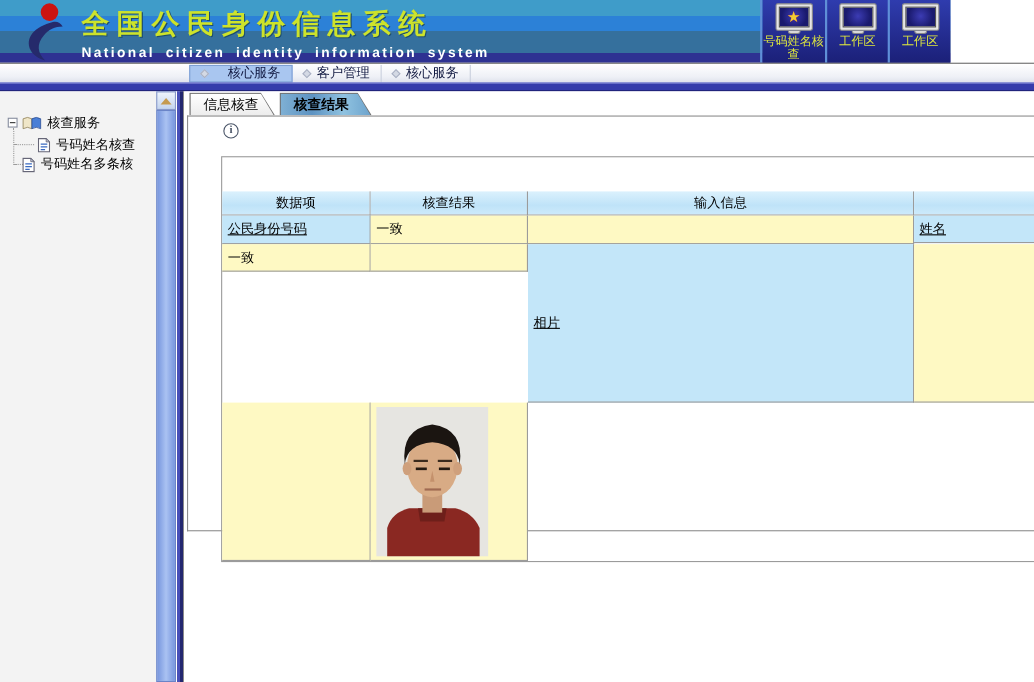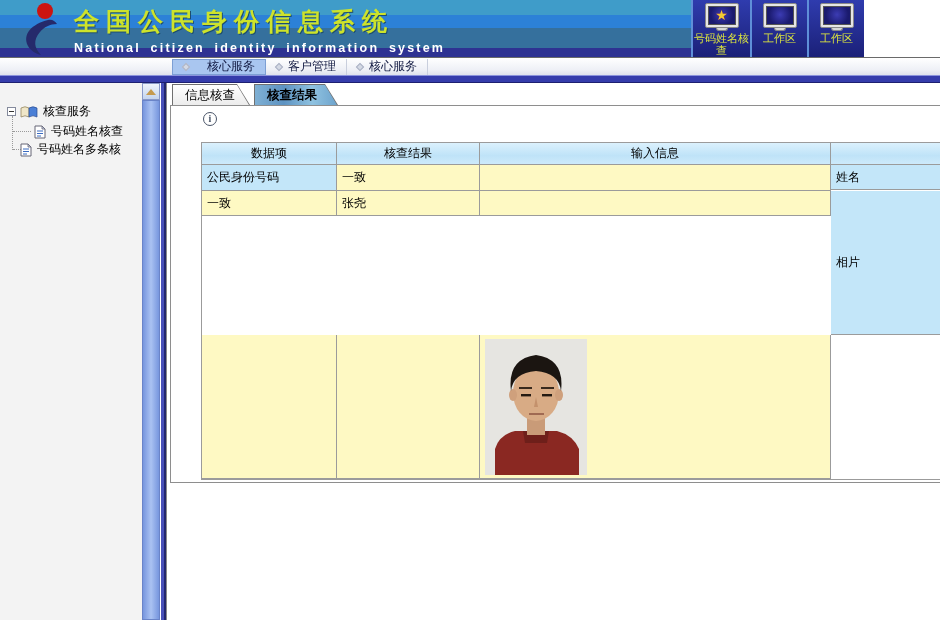--- a/index.html
+++ b/index.html
@@ -70,22 +70,22 @@
     clip-path:polygon(0 0, calc(100% - 12px) 0, 100% 100%, 0 100%);
     display:flex; align-items:center; padding:0 20px 0 12px; font-size:12.5px; white-space:nowrap; }
   .tab.inactive .tab-inner { background:linear-gradient(180deg,#ffffff,#ececec); color:#000; }
   .tab.active .tab-inner { background:linear-gradient(90deg,#7fb0d4 0%,#5d93c2 35%,#8fc2e0 70%,#6da3cc 100%); color:#000; font-weight:bold; }
 
   .info-icon { position:absolute; left:35px; top:29px; width:14px; height:14px; border:1px solid #4a5568; border-radius:50%; color:#4a5568; font-family:"Liberation Serif", serif; font-size:10px; font-weight:bold; text-align:center; line-height:12px; }
 
   
   .result-table { position:absolute; left:33px; top:59px; width:760px; border:1px solid #9b9b9b; display:grid; grid-template-columns:135px 143px 351px 128px; }
   .cell { border-right:1px solid #9b9b9b; border-bottom:1px solid #9b9b9b; font-size:12px; display:flex; align-items:center; overflow:hidden; }
-  .cell.head { height:22px; justify-content:center; background:linear-gradient(180deg,#dbf1fd 0%,#bfe3f8 60%,#cdeafb 100%); }
-  .cell.item { background:#c3e6f9; padding-left:5px; }
+  .cell.head { height:22px; justify-content:center; background:linear-gradient(180deg,#dbf1fd 0%,#bfe3f8 60%,#cdeafb 100%);margin-top:31px; }
+  .cell.item { background:#c3e6f9; padding-left:5px;text-decoration:underline; }
   .cell.data { background:#fef9c3; padding-left:5px; }
   .row-h1 { height:26px; } .row-h2 { height:25px; } .row-h3 { height:144px; }
   .photo-cell { position:relative; }
   .photo { position:absolute; left:5px; top:4px; width:102px; height:136px; }
 
   .txt { white-space:nowrap; }
 </style>
 </head>
 <body>
 
@@ -209,21 +209,20 @@
       <div class="cell head">核查结果</div>
       <div class="cell head">输入信息</div>
       <div class="cell head"></div>
 
       <div class="cell item row-h1">公民身份号码</div>
       <div class="cell data row-h1">一致</div>
       <div class="cell data row-h1"></div>
 
       <div class="cell item row-h2">姓名</div>
       <div class="cell data row-h2">一致</div>
-      <div class="cell data row-h2">张尧</div>
       <div class="cell data row-h2"></div>
 
       <div class="cell item row-h3">相片</div>
       <div class="cell data row-h3"></div>
       <div class="cell data row-h3"></div>
       <div class="cell data row-h3 photo-cell">
         <svg class="photo" viewBox="0 0 102 136" preserveAspectRatio="none">
           <rect x="0" y="0" width="102" height="136" fill="#e6e5e1"></rect>
 
           <path d="M10,136 L10,110 Q14,96 30,92 L72,92 Q88,96 94,110 L94,136 Z" fill="#8a2822"></path>

